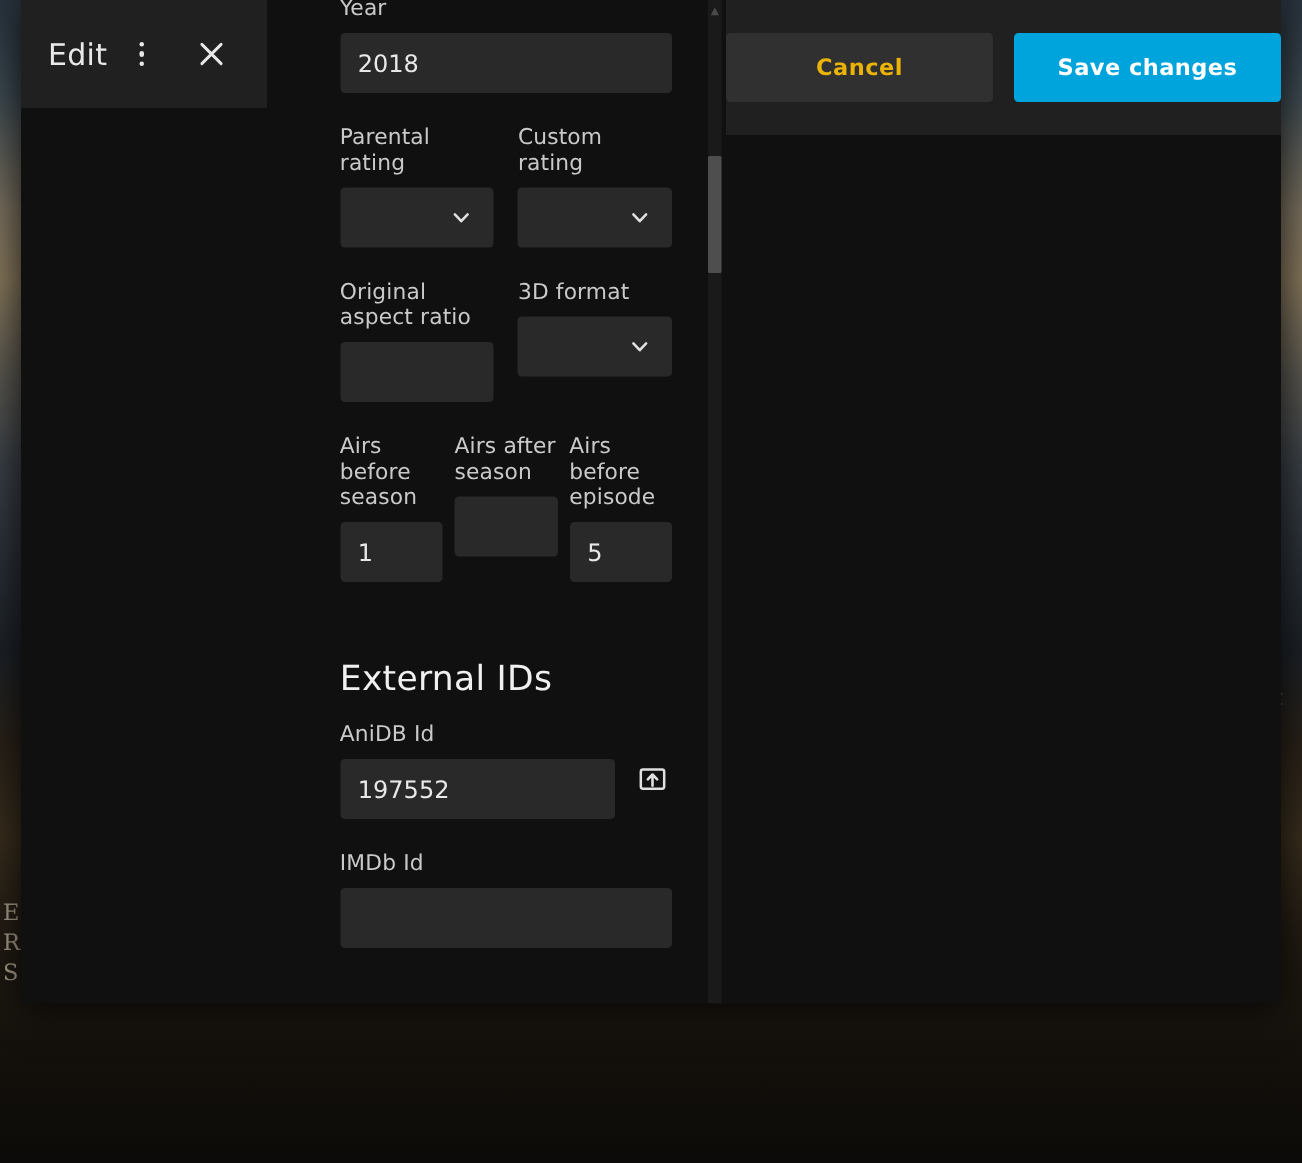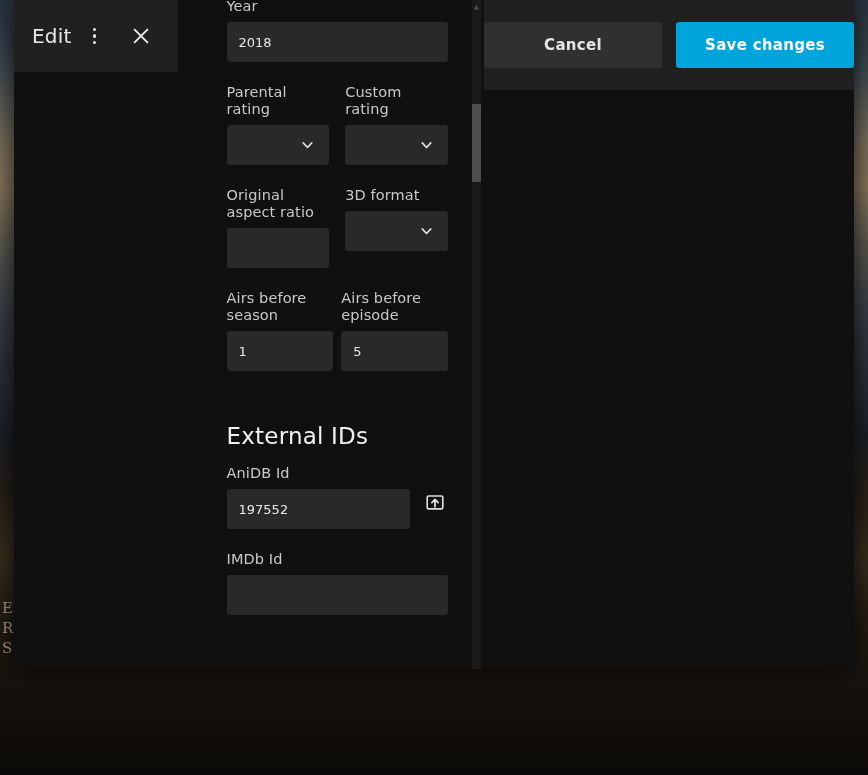--- a/index.html
+++ b/index.html
@@ -158,21 +158,21 @@
     line-height: 17px;
     letter-spacing: .1px;
   }
   .ctl {
     width: 100%;
     height: 40px;
     background: #292929;
     border: none;
     border-radius: 3px;
     color: #e8e8e8;
-    font-size: 13px;
+    font-size: 16px;
     font-family: inherit;
     padding: 12px 12px;
     outline: none;
     display: block;
   }
   .ctl::placeholder { color: #777; }
   .sel-wrap { position: relative; }
   .sel-wrap .chev {
     position: absolute;
     right: 13px;
@@ -225,21 +225,21 @@
     border-radius: 3px;
     font-family: inherit;
     font-size: 15px;
     font-weight: bold;
     cursor: pointer;
     height: 46px;
     letter-spacing: .3px;
   }
   #cancel-button {
     background: #303030;
-    color: #e5e5e5;
+    color: #eab308;
     min-width: 178px;
     padding: 0 24px;
   }
   #save-button {
     background: #00a4dc;
     color: #ffffff;
     min-width: 178px;
     padding: 0 24px;
   }
 </style>
@@ -319,20 +319,24 @@
             </svg>
           </div>
         </div>
       </div>
 
 
       <div class="row3">
         <div class="field">
           <label class="field-label">Airs before season</label>
           <input class="ctl" type="text" value="1" style="">
+        </div>
+        <div class="field">
+          <label class="field-label">Airs after season</label>
+          <input class="ctl" type="text" value="" style="">
         </div>
         <div class="field">
           <label class="field-label">Airs before episode</label>
           <input class="ctl" type="text" value="5" style="">
         </div>
       </div>
 
       <h2 class="section-head tight">External IDs</h2>
 
       <div class="field">

